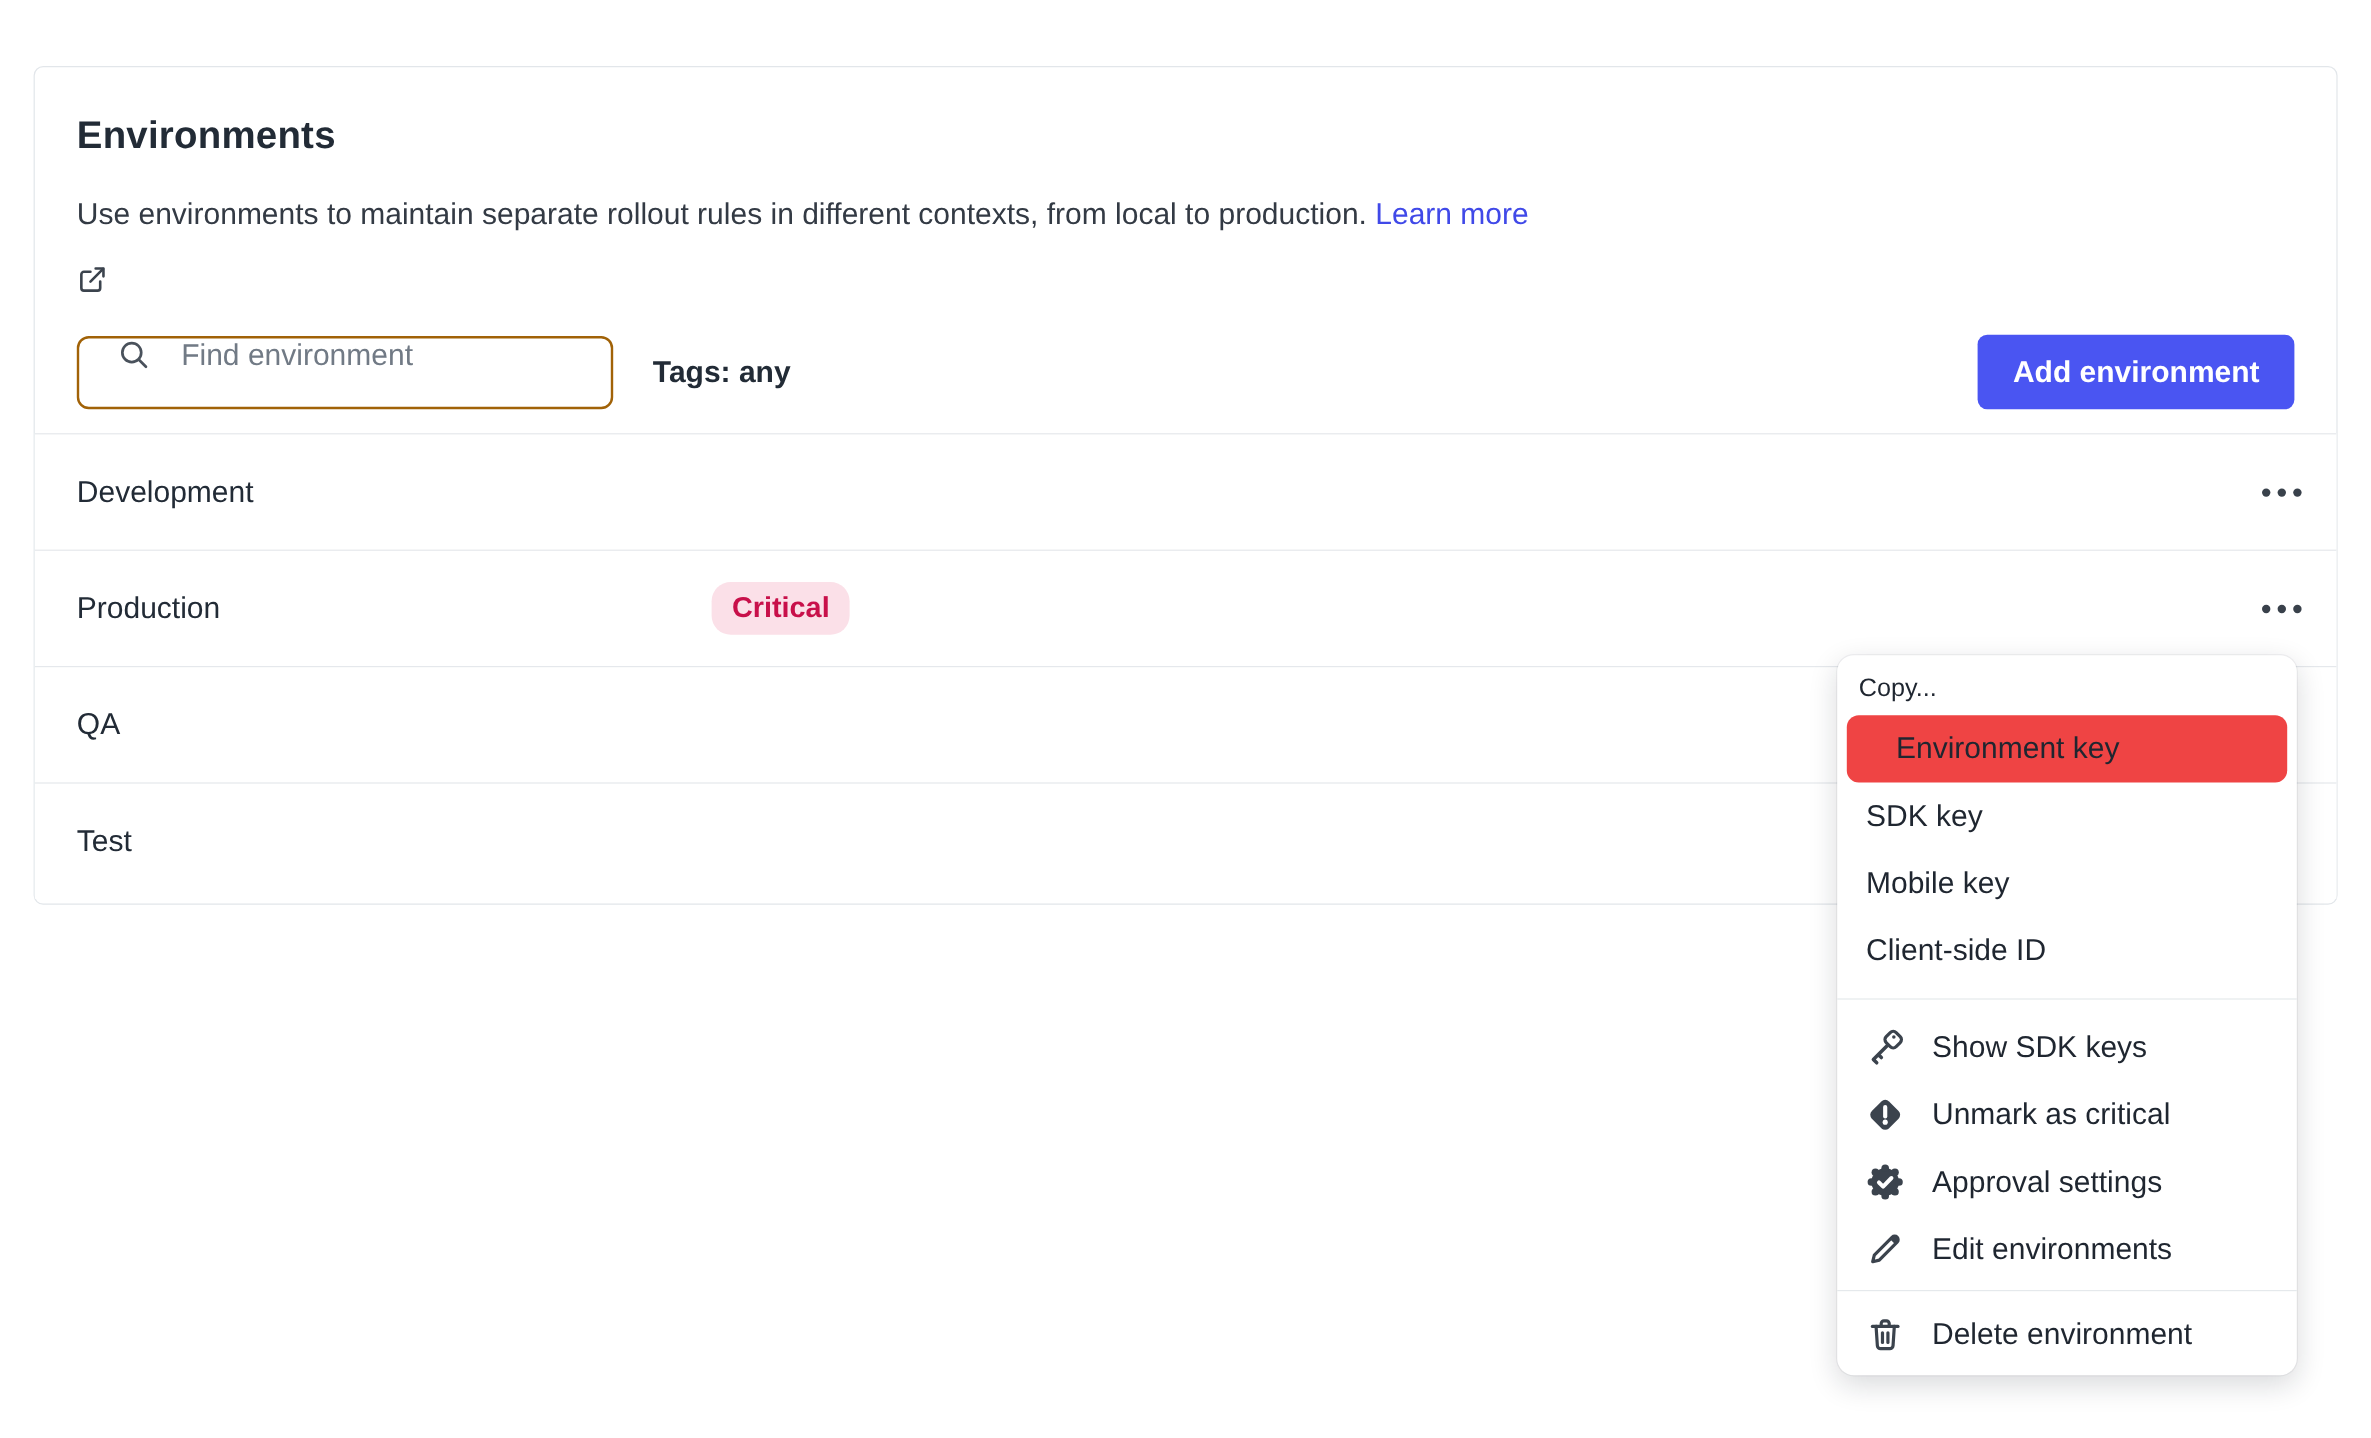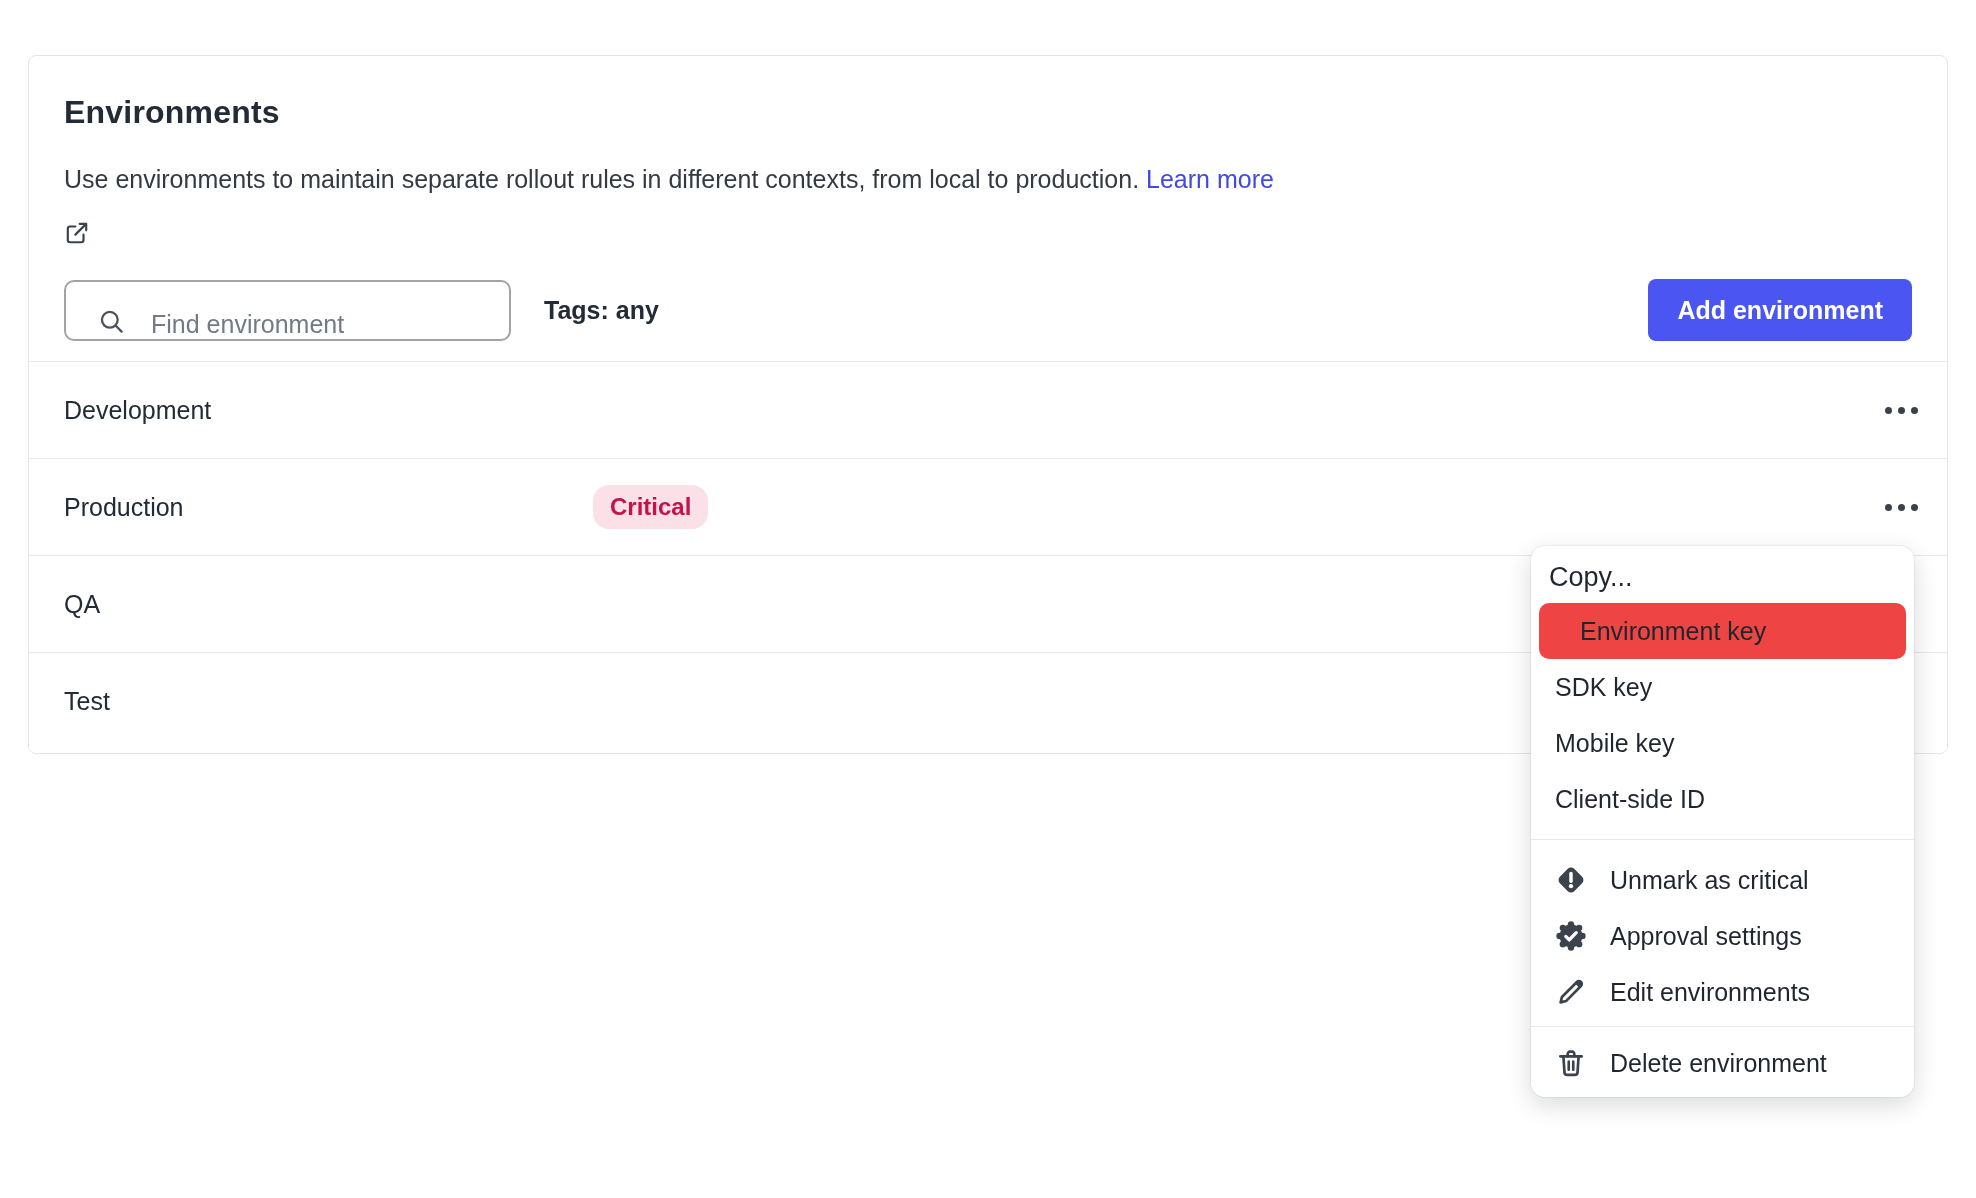--- a/index.html
+++ b/index.html
@@ -44,23 +44,23 @@
 
   
   .toolbar {
     display: flex;
     align-items: center;
     margin-top: 33px;
     padding: 0 35px;
   }
   .search-box {
     display: flex;
-    align-items: flex-end;
+    align-items: flex-start;
     width: 447px; height: 61px;
-    border: 2px solid #a3a3a3;
+    border: 2px solid #a16207;
     border-radius: 10px;
     padding: 0 20px 0 32px;
     background: #fff;
   }
   .search-box svg { flex: 0 0 auto; margin-right: 26px; }
   .search-box input {
     border: none; outline: none;
     font-family: inherit;
     font-size: 25px;
     color: #222b36;
@@ -139,21 +139,21 @@
     position: absolute;
     left: 1531px; top: 546px;
     width: 383px;
     background: #ffffff;
     border-radius: 14px;
     box-shadow: 0 0 0 1px rgba(16,24,40,0.05), 0 8px 24px rgba(16,24,40,0.16);
     padding: 10px 8px 6px 8px;
     z-index: 10;
   }
   .menu-section-label {
-    font-size: 27px;
+    font-size: 21px;
     color: #1f2630;
     padding: 6px 8px 10px 10px;
   }
   .menu-item {
     height: 56px;
     display: flex;
     align-items: center;
     padding: 0 10px 0 16px;
     font-size: 25px;
     color: #1f2630;
@@ -245,20 +245,30 @@
 <div class="context-menu">
   <div class="menu-section-label">Copy...</div>
 
   <div class="menu-item highlighted">Environment key</div>
   <div class="menu-item">SDK key</div>
   <div class="menu-item">Mobile key</div>
   <div class="menu-item">Client-side ID</div>
 
   <div class="menu-divider"></div>
 
+  <div class="menu-item">
+    <span class="mi-icon">
+      <svg width="32" height="32" viewBox="0 0 24 24" fill="none">
+        <rect x="12.6" y="2.6" width="8.8" height="8.8" rx="2.6" transform="rotate(45 17 7)" stroke="#3b434d" stroke-width="2"></rect>
+        <circle cx="17.4" cy="5.4" r="1.1" fill="#3b434d"></circle>
+        <path d="M13.2 10.8 L4.6 19.4 M4.6 19.4 l2.1 2.1 M7.7 16.3 l1.9 1.9" stroke="#3b434d" stroke-width="2.2" stroke-linecap="round" stroke-linejoin="round"></path>
+      </svg>
+    </span>
+    <span>Show SDK keys</span>
+  </div>
 
   <div class="menu-item">
     <span class="mi-icon">
       <svg width="32" height="32" viewBox="0 0 24 24" fill="none">
         <rect x="4.4" y="4.4" width="15.2" height="15.2" rx="3.4" transform="rotate(45 12 12)" fill="#3b434d"></rect>
         <line x1="12" y1="7.2" x2="12" y2="13" stroke="#ffffff" stroke-width="2.6" stroke-linecap="round"></line>
         <circle cx="12" cy="16.6" r="1.6" fill="#ffffff"></circle>
       </svg>
     </span>
     <span>Unmark as critical</span>

